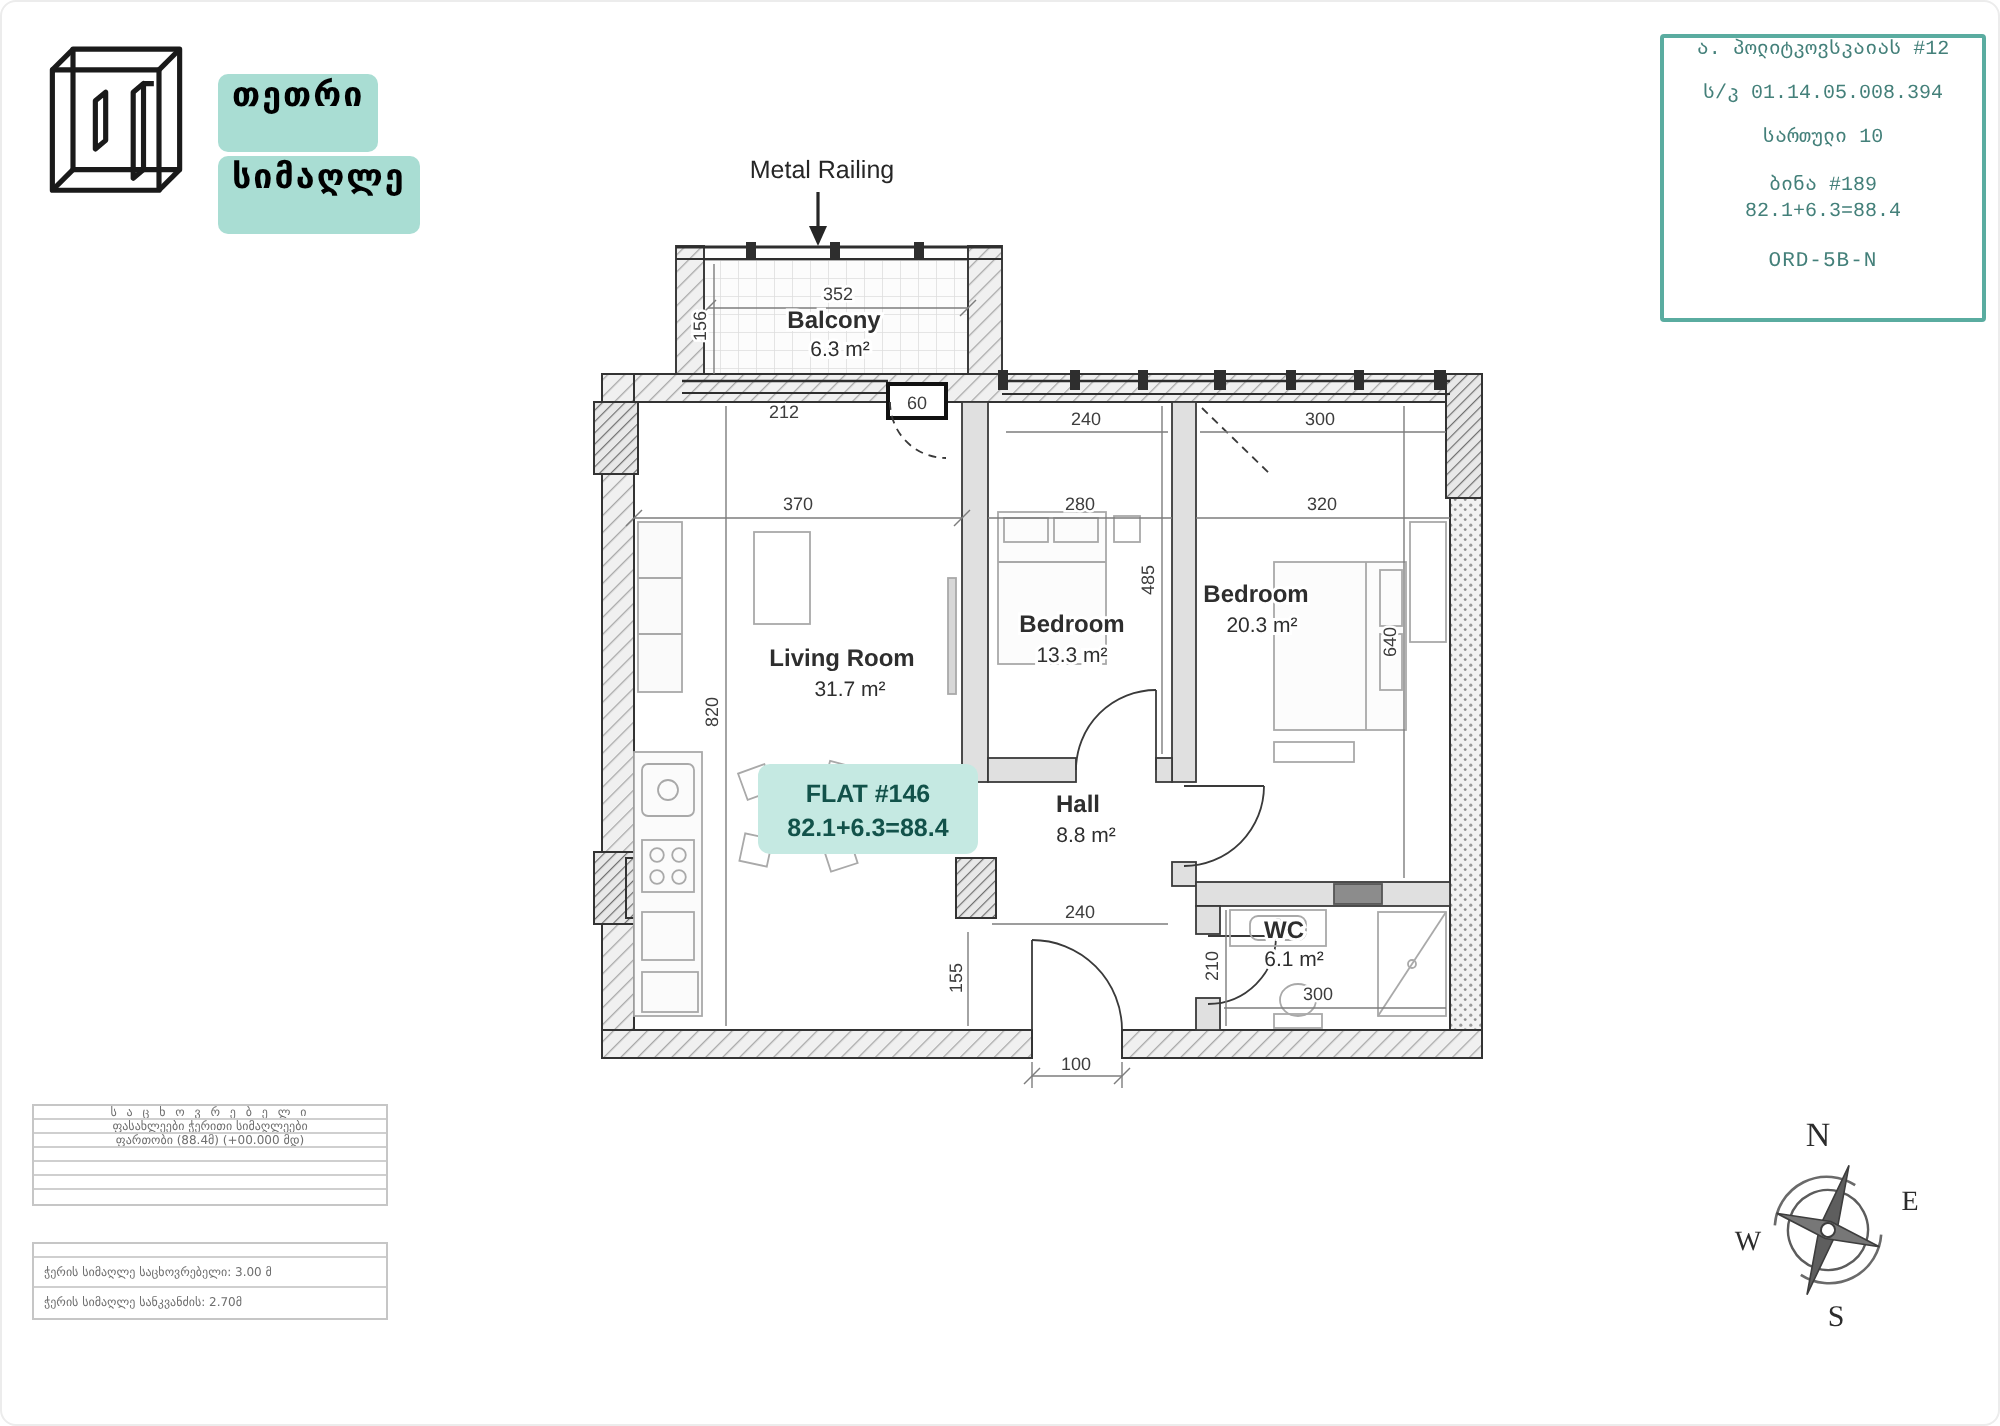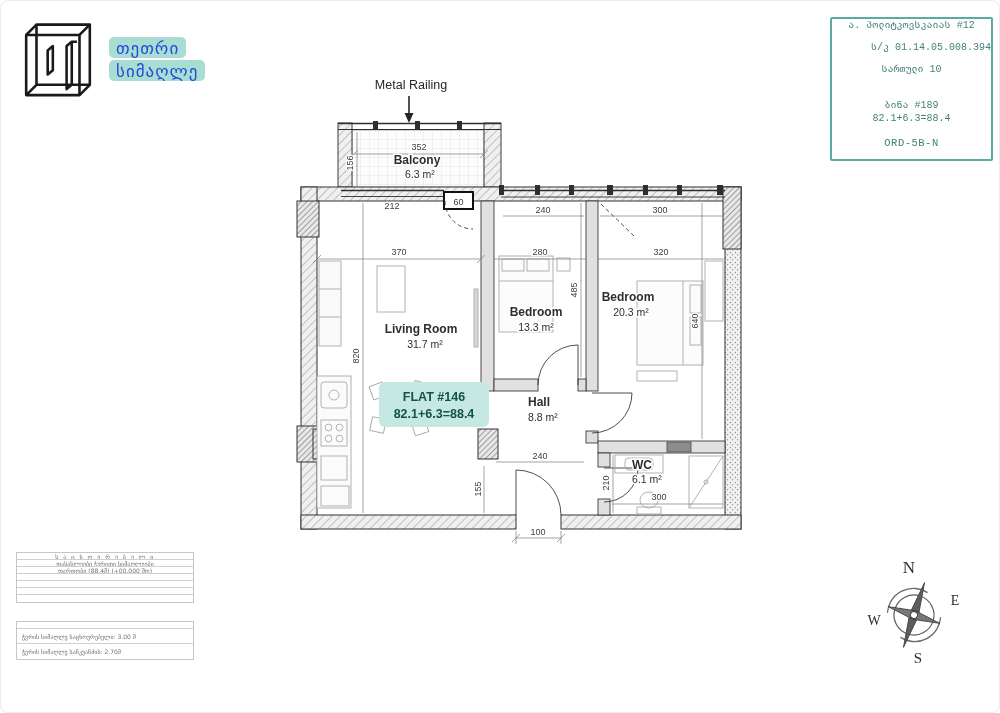--- a/index.html
+++ b/index.html
@@ -2,31 +2,31 @@
 <html><head>
 <meta charset="utf-8">
 <style>
   * { margin:0; padding:0; box-sizing:border-box; }
   html,body { width:1000px; height:713px; background:#fff; font-family:"Liberation Sans", sans-serif; }
   .page { position:relative; width:1000px; height:713px; background:#fff; border:1px solid #ececec; border-radius:8px; overflow:hidden; }
 
   
   .logo { position:absolute; left:14px; top:12px; width:86px; height:92px; }
   .brand { position:absolute; left:108px; top:36px; display:flex; flex-direction:column; gap:2px; }
-  .brand span { display:inline-block; align-self:flex-start; background:#a9ddd3; color:#1d4ed8;
-    font-family:"DejaVu Sans", sans-serif; font-weight:normal; font-size:17px; letter-spacing:1px;
-    padding:1px 7px 0; border-radius:5px; }
+  .brand span { display:inline-block; align-self:flex-start; background:#a9ddd3; color:#000000;
+    font-family:"DejaVu Sans", sans-serif; font-weight:bold; font-size:17px; letter-spacing:1px;
+    padding:1px 7px 18px; border-radius:5px; }
 
   .info-card { position:absolute; left:829px; top:16px; width:163px; height:144px;
     border:2px solid #5aaca0; border-radius:2px; background:#fff; text-align:center;
     font-family:Liberation Mono, monospace; color:#44807a; font-size:10px; padding-top:1px; }
   .info-card div { line-height:12px; }
   .ic-address { margin-bottom:10px; }
-  .ic-cad { margin-bottom:10px;text-align:right; }
-  .ic-floor { margin-bottom:24px; }
+  .ic-cad { margin-bottom:10px; }
+  .ic-floor { margin-bottom:12px; }
   .ic-flat { margin-bottom:1px; }
   .ic-area { margin-bottom:12px; }
   .ic-code { font-size:10.5px; letter-spacing:.5px; }
 
   
   .plan { position:absolute; left:278px; top:75px; width:482px; height:482px; }
   .dim { font:9px "Liberation Sans", sans-serif; fill:#3d3d3d; paint-order:stroke; stroke:#ffffff; stroke-width:2.5px; }
   .rn  { font:600 12px "Liberation Sans", sans-serif; fill:#2e2e2e; paint-order:stroke; stroke:#fff; stroke-width:3px; }
   .ra  { font:10.5px "Liberation Sans", sans-serif; fill:#2e2e2e; paint-order:stroke; stroke:#fff; stroke-width:3px; }
   .mr  { font:12.5px "Liberation Sans", sans-serif; fill:#262626; }

